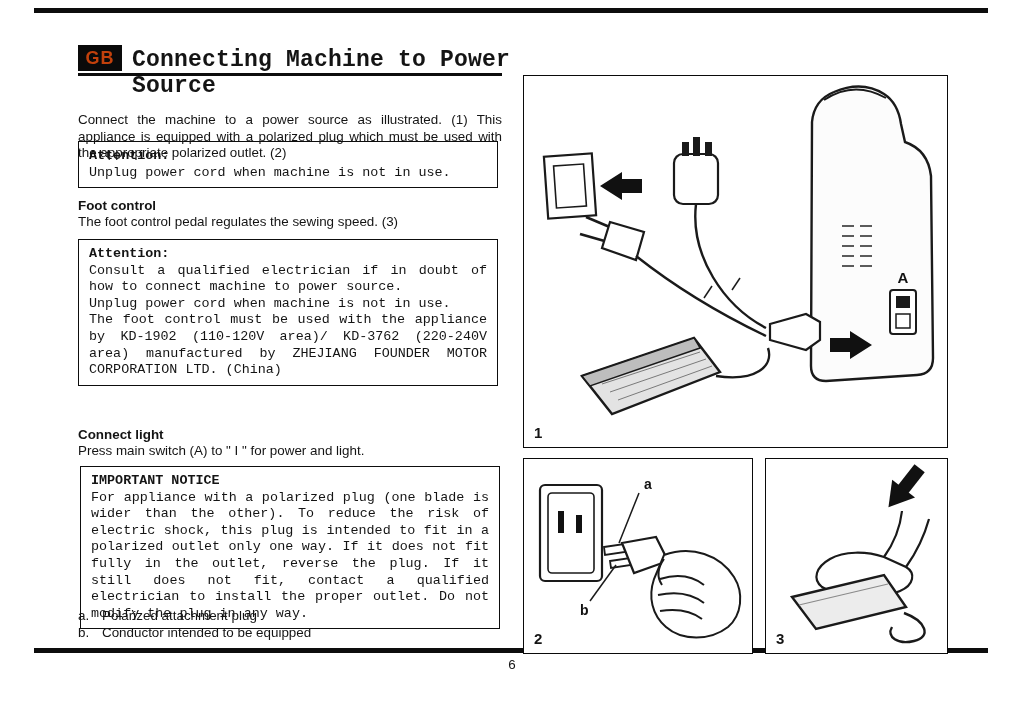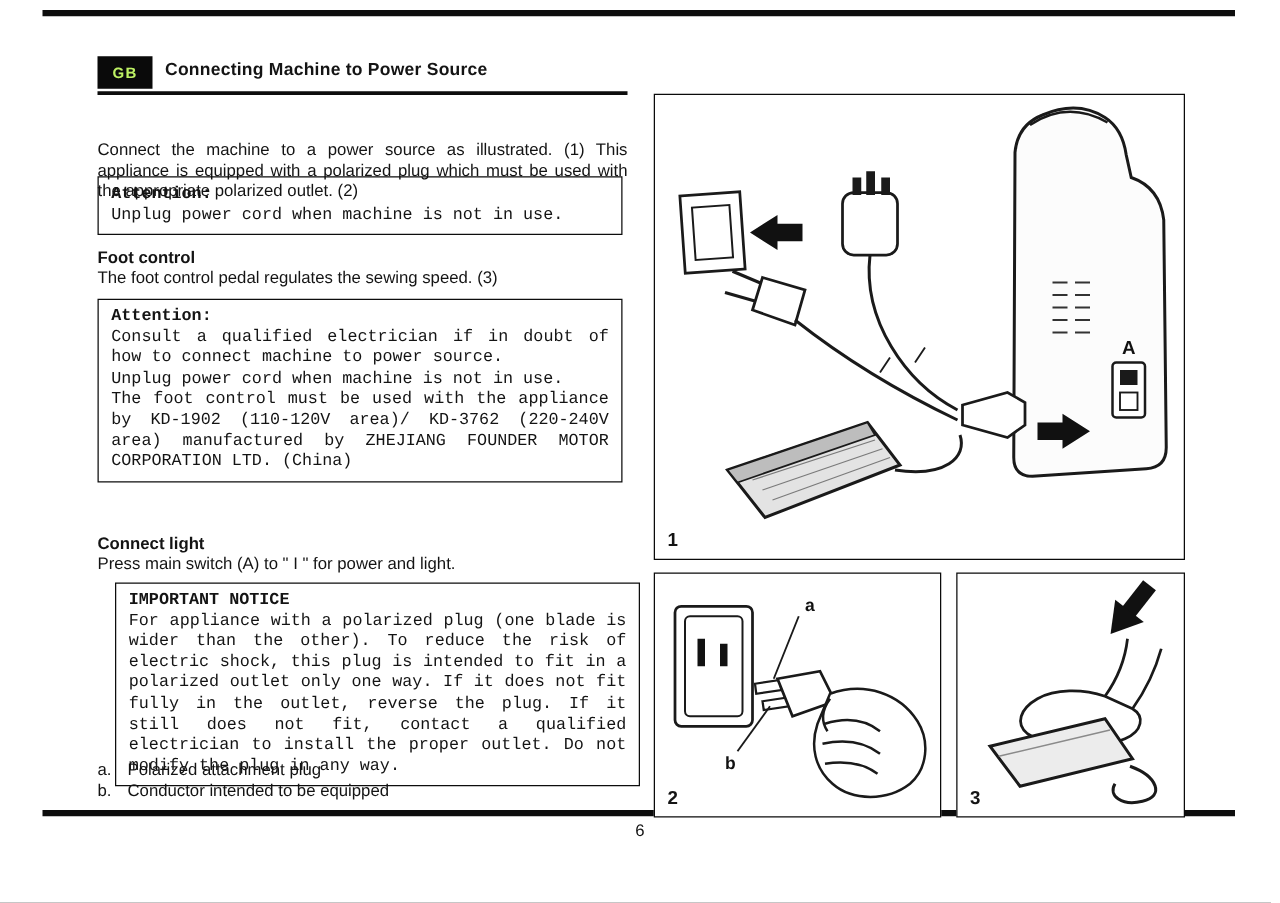--- a/index.html
+++ b/index.html
@@ -3,22 +3,22 @@
 <meta charset="utf-8">
 <style>
   html,body{margin:0;padding:0;background:#9a9a9a;}
   .page{position:relative;width:1024px;height:722px;background:#ffffff;
         font-family:"Liberation Sans",sans-serif;color:#141414;overflow:hidden;margin:0 auto;}
   .abs{position:absolute;}
   .rule{background:#0d0d0d;}
   .t{font-size:13.4px;line-height:16.6px;}
   .just{text-align:justify;}
   .bold{font-weight:700;}
-  .title{font-size:14px;font-weight:700;letter-spacing:.2px;}
-  .gb-box{background:#0a0a0a;color:#bef264;font-weight:700;font-size:12px;
+  .title{font-size:23px;font-weight:700;letter-spacing:.2px;font-family:Liberation Mono, monospace;}
+  .gb-box{background:#0a0a0a;color:#c2410c;font-weight:700;font-size:18px;
           display:flex;align-items:center;justify-content:center;letter-spacing:1px;}
   .nbox{border:1.6px solid #0d0d0d;box-sizing:border-box;padding:6px 10px;font-family:Liberation Mono, monospace;}
   .figure{border:1.9px solid #0a0a0a;box-sizing:border-box;background:#fff;position:absolute;}
   .fig-num{position:absolute;left:10px;bottom:6px;font-weight:700;font-size:15px;}
   .legend-row{display:flex;}
   .legend-marker{width:24px;flex:none;}
   svg{display:block;}
   svg text{font-family:"Liberation Sans",sans-serif;fill:#111;font-weight:700;}
 </style>
 </head>
@@ -46,21 +46,21 @@
   <div class="abs nbox" style="left:78px;top:239px;width:420px;">
     <div class="t bold">Attention:</div>
     <div class="t just">Consult a qualified electrician if in doubt of how to connect machine to power source.</div>
     <div class="t just">Unplug power cord when machine is not in use.</div>
     <div class="t just">The foot control must be used with the appliance by KD-1902 (110-120V area)/ KD-3762 (220-240V area) manufactured by ZHEJIANG FOUNDER MOTOR CORPORATION LTD. (China)</div>
   </div>
 
   <div class="abs t bold" style="left:78px;top:427px;">Connect light</div>
   <div class="abs t" style="left:78px;top:443px;width:424px;">Press main switch (A) to " I " for power and light.</div>
 
-  <div class="abs nbox" style="left:92px;top:466px;width:420px;">
+  <div class="abs nbox" style="left:80px;top:466px;width:420px;">
     <div class="t bold">IMPORTANT NOTICE</div>
     <div class="t just">For appliance with a polarized plug (one blade is wider than the other). To reduce the risk of electric shock, this plug is intended to fit in a polarized outlet only one way. If it does not fit fully in the outlet, reverse the plug. If it still does not fit, contact a qualified electrician to install the proper outlet. Do not modify the plug in any way.</div>
   </div>
 
   <div class="abs t legend-row" style="left:78px;top:608px;width:424px;">
     <span class="legend-marker">a.</span>
     <span>Polarized attachment plug</span>
   </div>
   <div class="abs t legend-row" style="left:78px;top:625px;width:424px;">
     <span class="legend-marker">b.</span>

